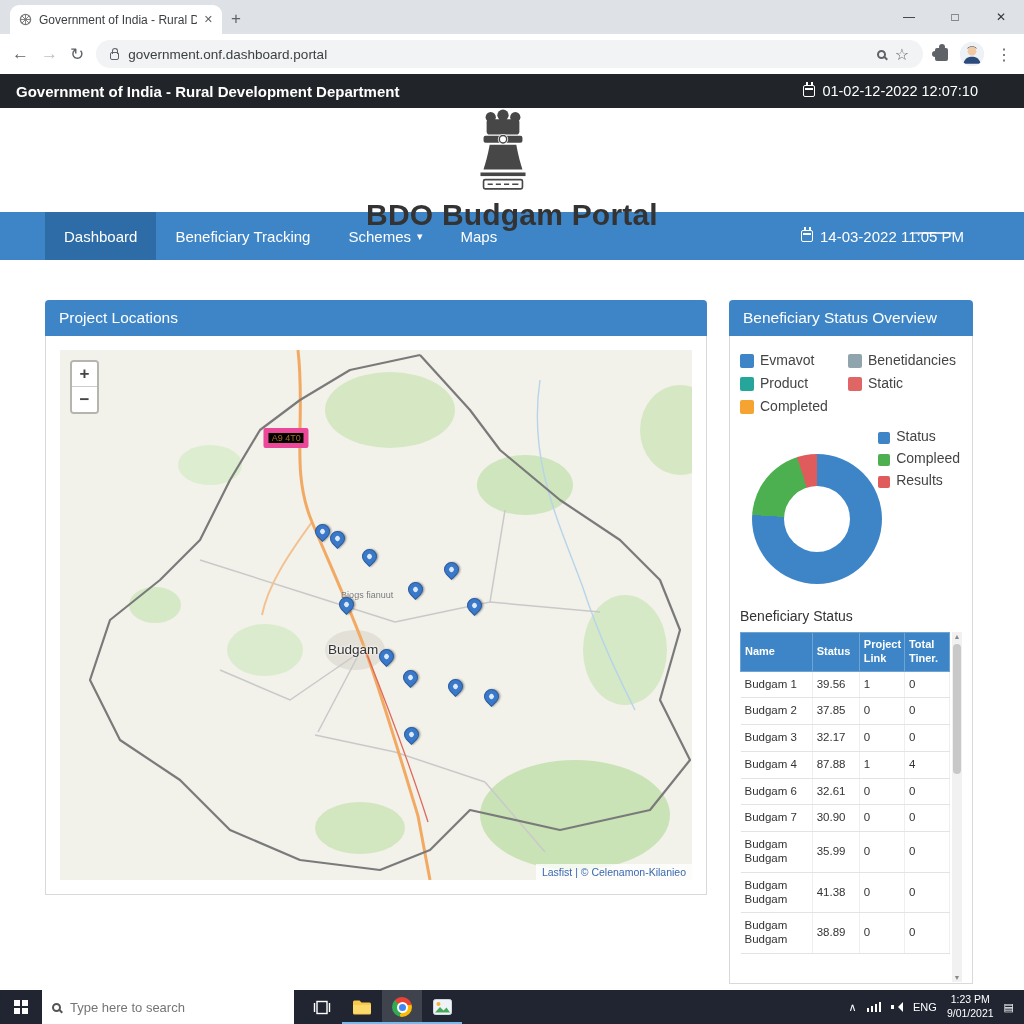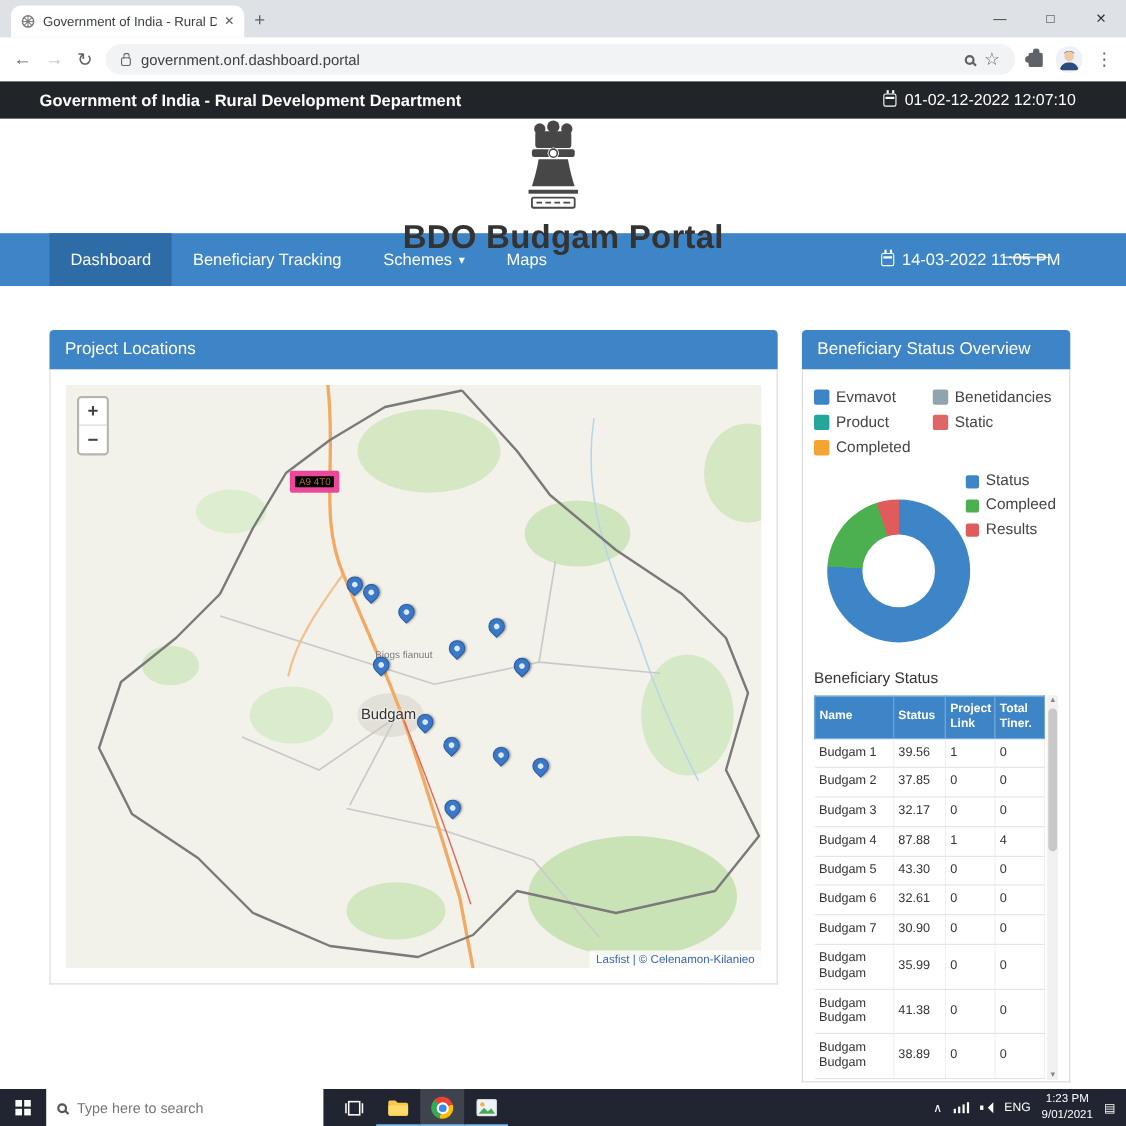--- a/index.html
+++ b/index.html
@@ -26,21 +26,21 @@
   .mag::after { content:""; position:absolute; width:5px; height:2px; background:#5f6368; transform:rotate(45deg); right:-4px; bottom:-2px; }
   .star { font-size:16px; color:#5f6368; }
   .puzzle { width:13px; height:13px; background:#5f6368; border-radius:2px; position:relative; }
   .puzzle::before { content:""; position:absolute; top:-3.5px; left:3.5px; width:6px; height:6px; background:#5f6368; border-radius:50%; }
   .puzzle::after { content:""; position:absolute; left:-3.5px; top:3.5px; width:6px; height:6px; background:#5f6368; border-radius:50%; }
   .kebab { font-size:16px; color:#5f6368; }
   .avatar-sm { width:24px; height:24px; border-radius:50%; overflow:hidden; background:#e8ebf2; }
 
   
   .gov-topbar { height:34px; background:#212529; color:#fff; display:flex; align-items:center; padding:0 16px; }
-  .gov-topbar .title { font-size:15px; font-weight:600;margin-left:20px; }
+  .gov-topbar .title { font-size:15px; font-weight:600; }
   .gov-topbar .right { margin-left:auto; display:flex; align-items:center; font-size:14.5px; padding-right:30px; }
   .cal { display:inline-block; width:12px; height:12px; border:1.6px solid #fff; border-radius:2px; position:relative; margin-right:7px; }
   .cal::before { content:""; position:absolute; left:1px; right:1px; top:2px; height:1.6px; background:#fff; }
   .cal::after { content:""; position:absolute; top:-4px; left:2px; width:2px; height:3px; background:#fff; box-shadow:5px 0 #fff; }
 
   
   .site-header { height:104px; background:#fff; display:flex; align-items:center; padding:0 50px;flex-direction:column; }
   .emblem { margin-right:18px; }
   .site-title { font-size:30px; font-weight:600; color:#333; letter-spacing:.2px; }
   .avatar-lg { margin-left:auto; margin-right:18px; width:46px; height:46px; border-radius:50%; overflow:hidden; background:#eef1f6; border:1px solid #dfe4ec; }
@@ -350,26 +350,20 @@
                   <td>0</td>
                   <td>0</td>
                 </tr>
                 <tr>
                   <td>Budgam 4</td>
                   <td>87.88</td>
                   <td>1</td>
                   <td>4</td>
                 </tr>
                 <tr>
-                  <td>Budgam 5</td>
-                  <td>43.30</td>
-                  <td>0</td>
-                  <td>0</td>
-                </tr>
-                <tr>
                   <td>Budgam 6</td>
                   <td>32.61</td>
                   <td>0</td>
                   <td>0</td>
                 </tr>
                 <tr>
                   <td>Budgam 7</td>
                   <td>30.90</td>
                   <td>0</td>
                   <td>0</td>

